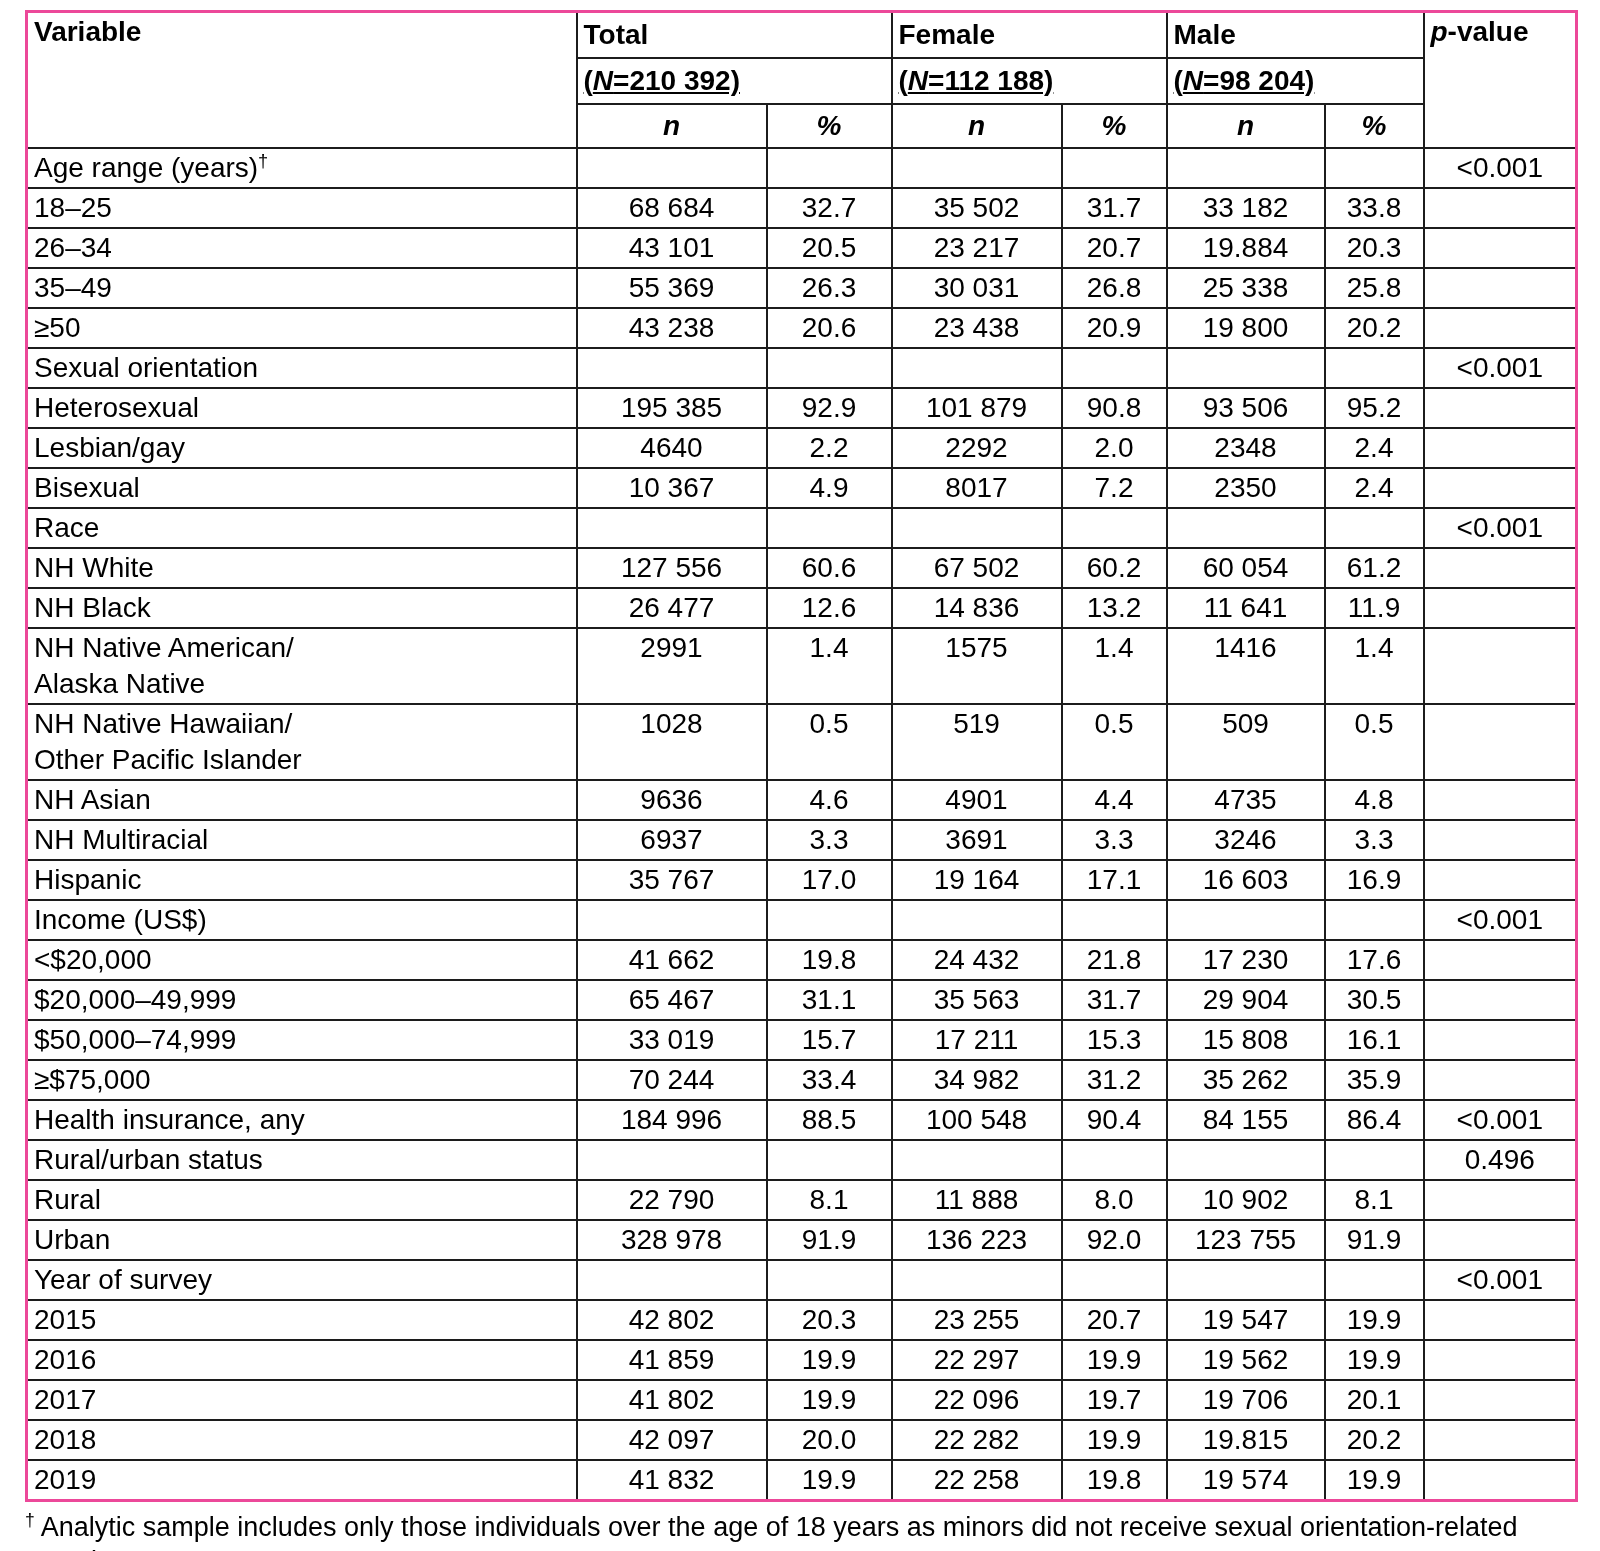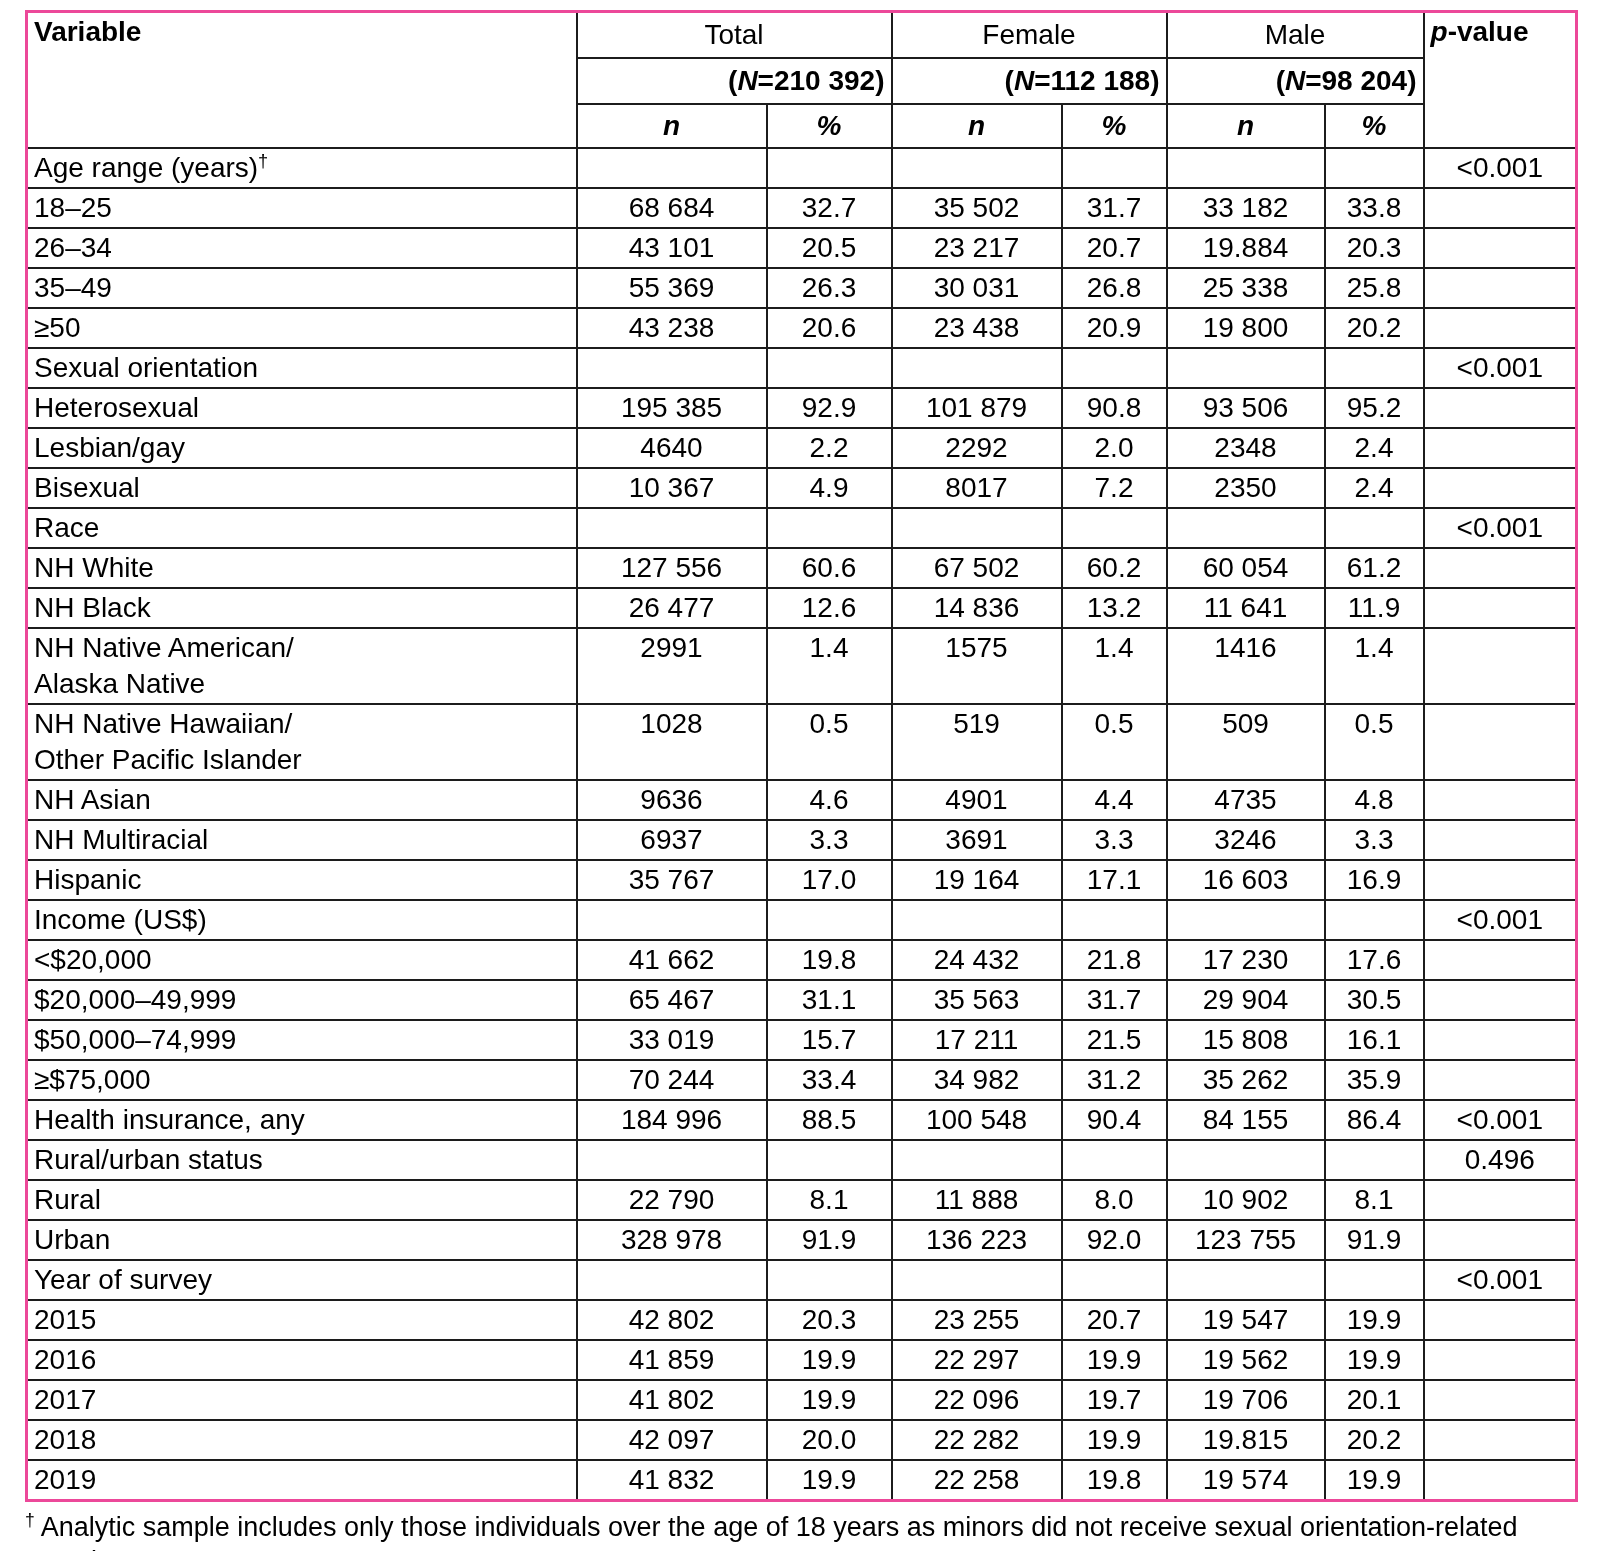--- a/index.html
+++ b/index.html
@@ -44,30 +44,31 @@
   tr.h2 { height: 46px; }
   tr.h3 { height: 44px; }
   th.h-var {
     text-align: left;
     vertical-align: top;
     font-weight: bold;
     font-size: 29px;
     padding: 8px 6px 0 12px;
   }
   th.h-group {
-    text-align: center;
-    font-weight: normal;
+    text-align: left;
+    font-weight: bold;
     font-size: 29px;
     vertical-align: middle;
   }
   th.h-count {
-    text-align: right;
+    text-align: left;
     font-weight: bold;
     font-size: 28px;
     vertical-align: middle;
+    text-decoration: underline;
   }
   th.h-sub {
     text-align: center;
     font-weight: bold;
     font-style: italic;
     font-size: 29px;
     vertical-align: middle;
   }
   th.h-p {
     text-align: left;
@@ -345,21 +346,21 @@
       <td class="num">31.7</td>
       <td class="num">29 904</td>
       <td class="num">30.5</td>
       <td class="num"></td>
     </tr>
         <tr class="indent">
       <td class="var-cell"><span>$50,000–74,999</span><sup class="dag"></sup><span class="line2"></span></td>
       <td class="num">33 019</td>
       <td class="num">15.7</td>
       <td class="num">17 211</td>
-      <td class="num">21.5</td>
+      <td class="num">15.3</td>
       <td class="num">15 808</td>
       <td class="num">16.1</td>
       <td class="num"></td>
     </tr>
         <tr class="indent">
       <td class="var-cell"><span>≥$75,000</span><sup class="dag"></sup><span class="line2"></span></td>
       <td class="num">70 244</td>
       <td class="num">33.4</td>
       <td class="num">34 982</td>
       <td class="num">31.2</td>

